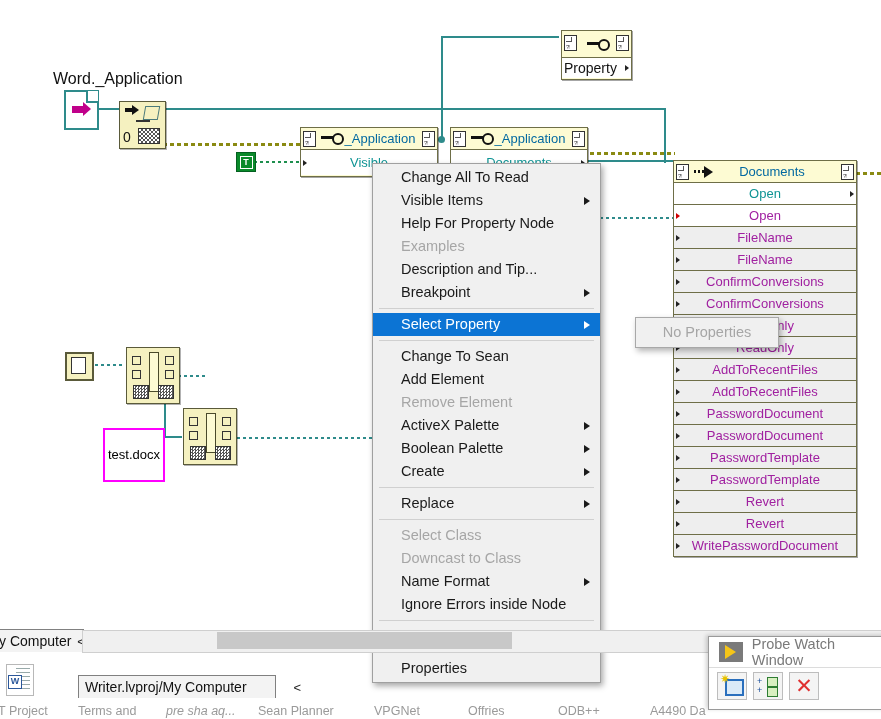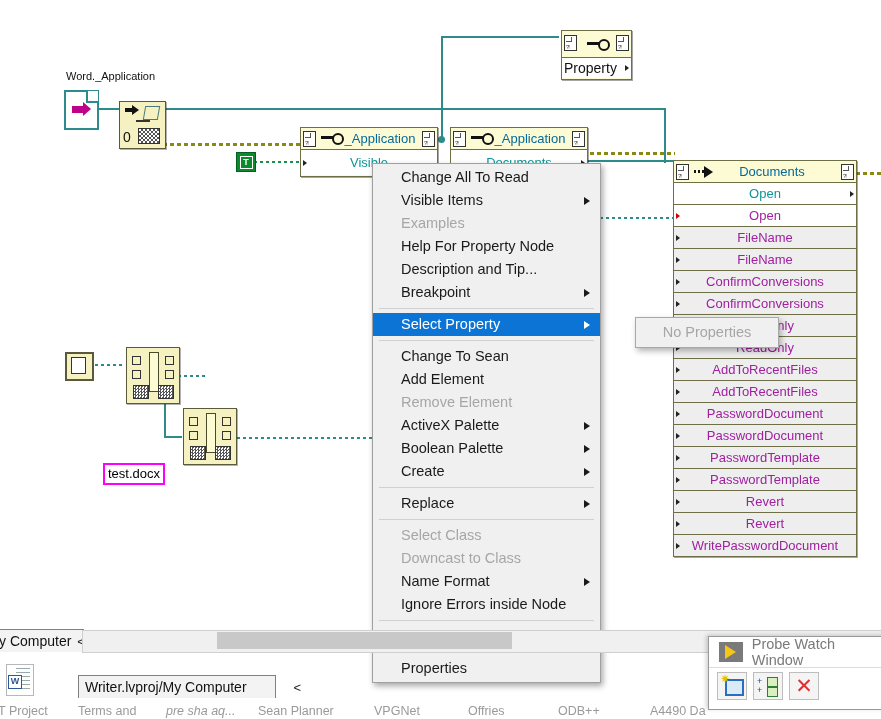--- a/index.html
+++ b/index.html
@@ -64,21 +64,21 @@
   .c-teal{color:#0f9494;}
   .c-purple{color:#a020a0;}
 
   
   .subvi{position:absolute;border:1px solid #5a5a3a;background:#f5f1c0;box-shadow:1px 1px 0 rgba(0,0,0,.3);}
   .const-file{position:absolute;border:2px solid #2e8b8b;background:#fff;}
   .bool-T{position:absolute;width:18px;height:18px;background:#0a8a2a;border:1px solid #046020;
     display:flex;align-items:center;justify-content:center;color:#fff;font-size:11px;font-weight:bold;}
   .bool-T span{display:block;width:11px;height:11px;border:1px solid #fff;line-height:10px;text-align:center;font-size:9px;}
   .str-const{position:absolute;border:2px solid #ff00ff;background:#fff;color:#000;
-    font-size:13px;padding:0 3px;line-height:18px;height:18px;margin-top:35px;}
+    font-size:13px;padding:16px 3px;line-height:18px;height:18px;}
 
   
   .ctx{
     position:absolute;background:#f0f0f0;border:1px solid #a0a0a0;
     box-shadow:2px 3px 6px rgba(0,0,0,.35);
     font-size:14.5px;color:#1a1a1a;padding:2px 0;
   }
   .ctx-item{
     height:23px;line-height:23px;padding:0 26px 0 28px;white-space:nowrap;position:relative;cursor:default;
   }
@@ -164,21 +164,21 @@
   <div class="gwire h" style="left:254px;top:161px;width:48px;"></div>
 
   <div class="twire h" style="left:95px;top:364px;width:30px;"></div>
   <div class="twire h" style="left:178px;top:375px;width:30px;"></div>
   <div class="wire v" style="left:164px;top:375px;height:62px;"></div>
   <div class="wire h" style="left:164px;top:436px;width:18px;"></div>
   <div class="twire h" style="left:219px;top:437px;width:380px;"></div>
   <div class="twire h" style="left:600px;top:217px;width:75px;"></div>
   <div class="wire h" style="left:586px;top:160px;width:100px;"></div>
 
-  <div style="position:absolute;left:66px;top:70px;font-size:11px;color:#101010;">Word._Application</div>
+  <div style="position:absolute;left:53px;top:70px;font-size:16px;color:#101010;">Word._Application</div>
 
   <div class="const-file" style="left:64px;top:90px;width:31px;height:36px;">
     <div style="position:absolute;right:-1px;top:-1px;width:10px;height:10px;background:#fff;border-left:2px solid #2e8b8b;border-bottom:2px solid #2e8b8b;"></div>
     <div style="position:absolute;left:6px;top:14px;width:13px;height:7px;background:#c0008a;"></div>
     <div style="position:absolute;left:17px;top:10px;border-left:8px solid #c0008a;border-top:7px solid transparent;border-bottom:7px solid transparent;"></div>
   </div>
 
   <div class="subvi" style="left:119px;top:101px;width:45px;height:46px;">
     <div style="position:absolute;left:5px;top:6px;width:8px;height:4px;background:#111;"></div>
     <div style="position:absolute;left:12px;top:3px;border-left:7px solid #111;border-top:5px solid transparent;border-bottom:5px solid transparent;"></div>
@@ -349,22 +349,22 @@
           <span class="arrL"></span>
           <span class="c-purple">WritePasswordDocument</span>
         </div>
       </div>
   </div>
 
   <div class="ctx" style="left:372px;top:163px;width:227px;">
     <div id="ctxitems">
         <div class="ctx-item"><span>Change All To Read</span></div>
         <div class="ctx-item"><span>Visible Items</span><span class="sub"></span></div>
+        <div class="ctx-item"><span>Help For Property Node</span></div>
         <div class="ctx-item dis"><span>Examples</span></div>
-        <div class="ctx-item"><span>Help For Property Node</span></div>
         <div class="ctx-item"><span>Description and Tip...</span></div>
         <div class="ctx-item"><span>Breakpoint</span><span class="sub"></span></div>
         <div class="ctx-sep"></div>
         <div class="ctx-item sel"><span>Select Property</span><span class="sub"></span></div>
         <div class="ctx-sep"></div>
         <div class="ctx-item"><span>Change To Sean</span></div>
         <div class="ctx-item"><span>Add Element</span></div>
         <div class="ctx-item dis"><span>Remove Element</span></div>
         <div class="ctx-item"><span>ActiveX Palette</span><span class="sub"></span></div>
         <div class="ctx-item"><span>Boolean Palette</span><span class="sub"></span></div>

